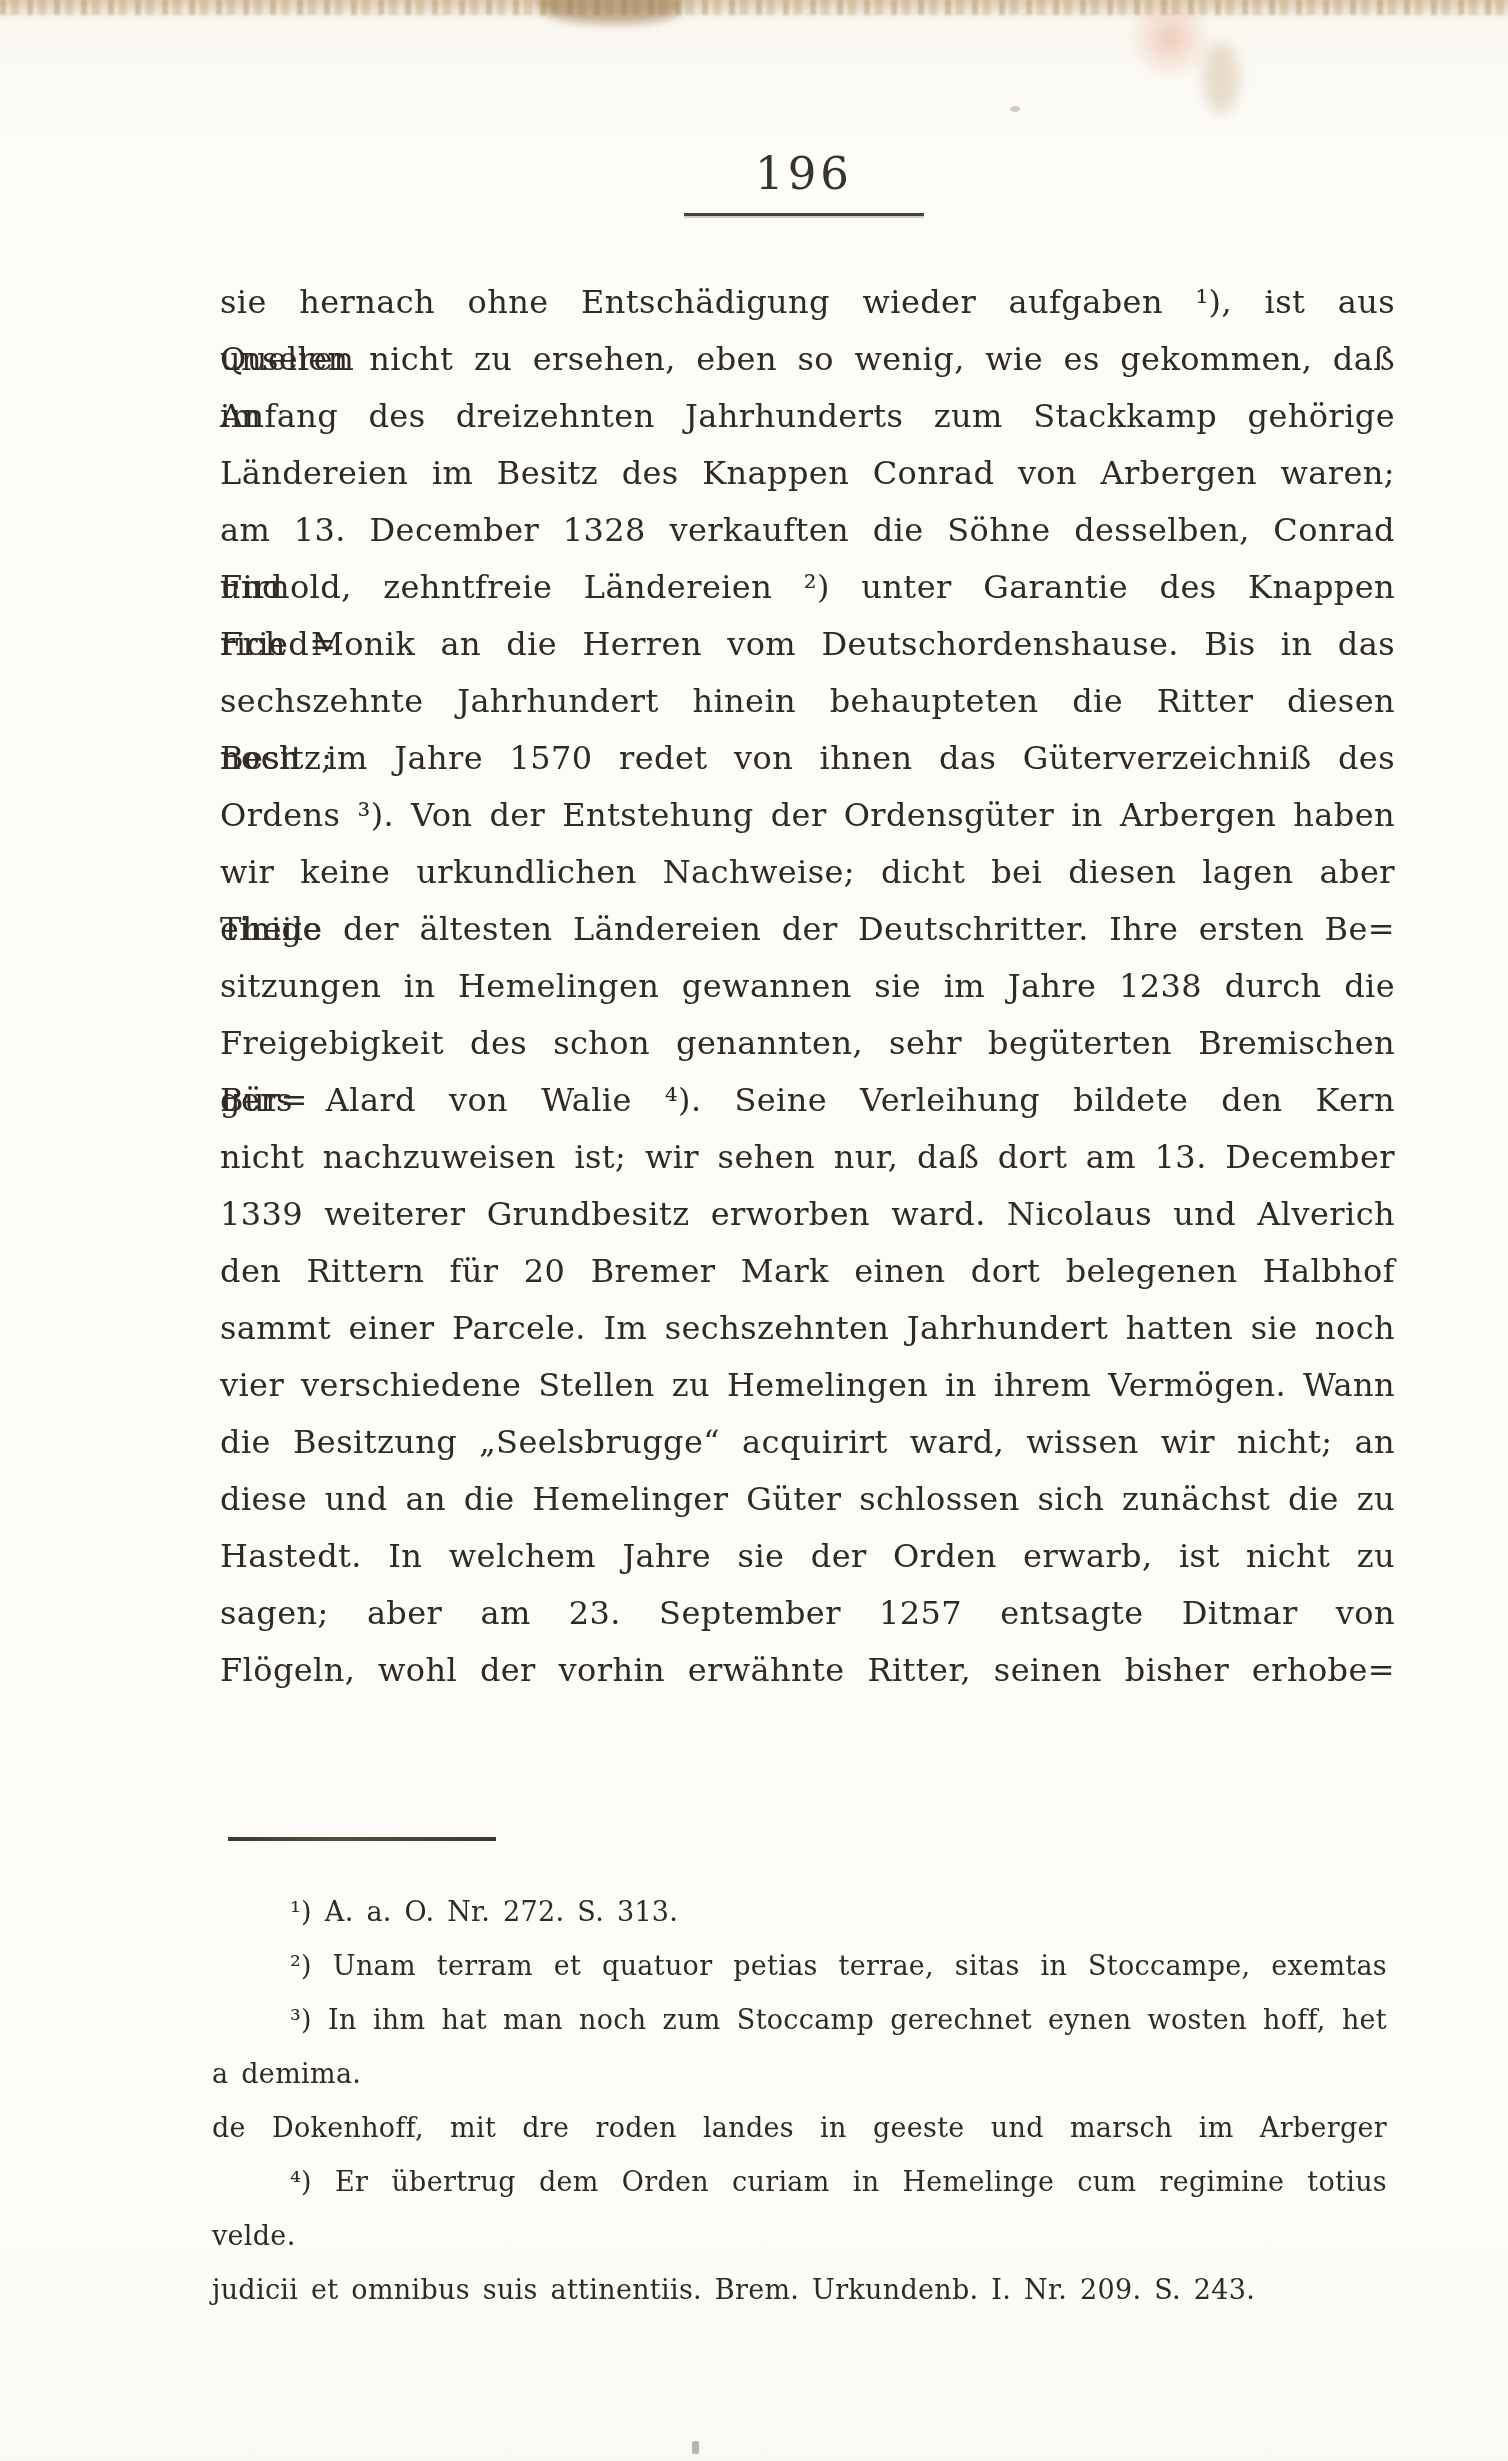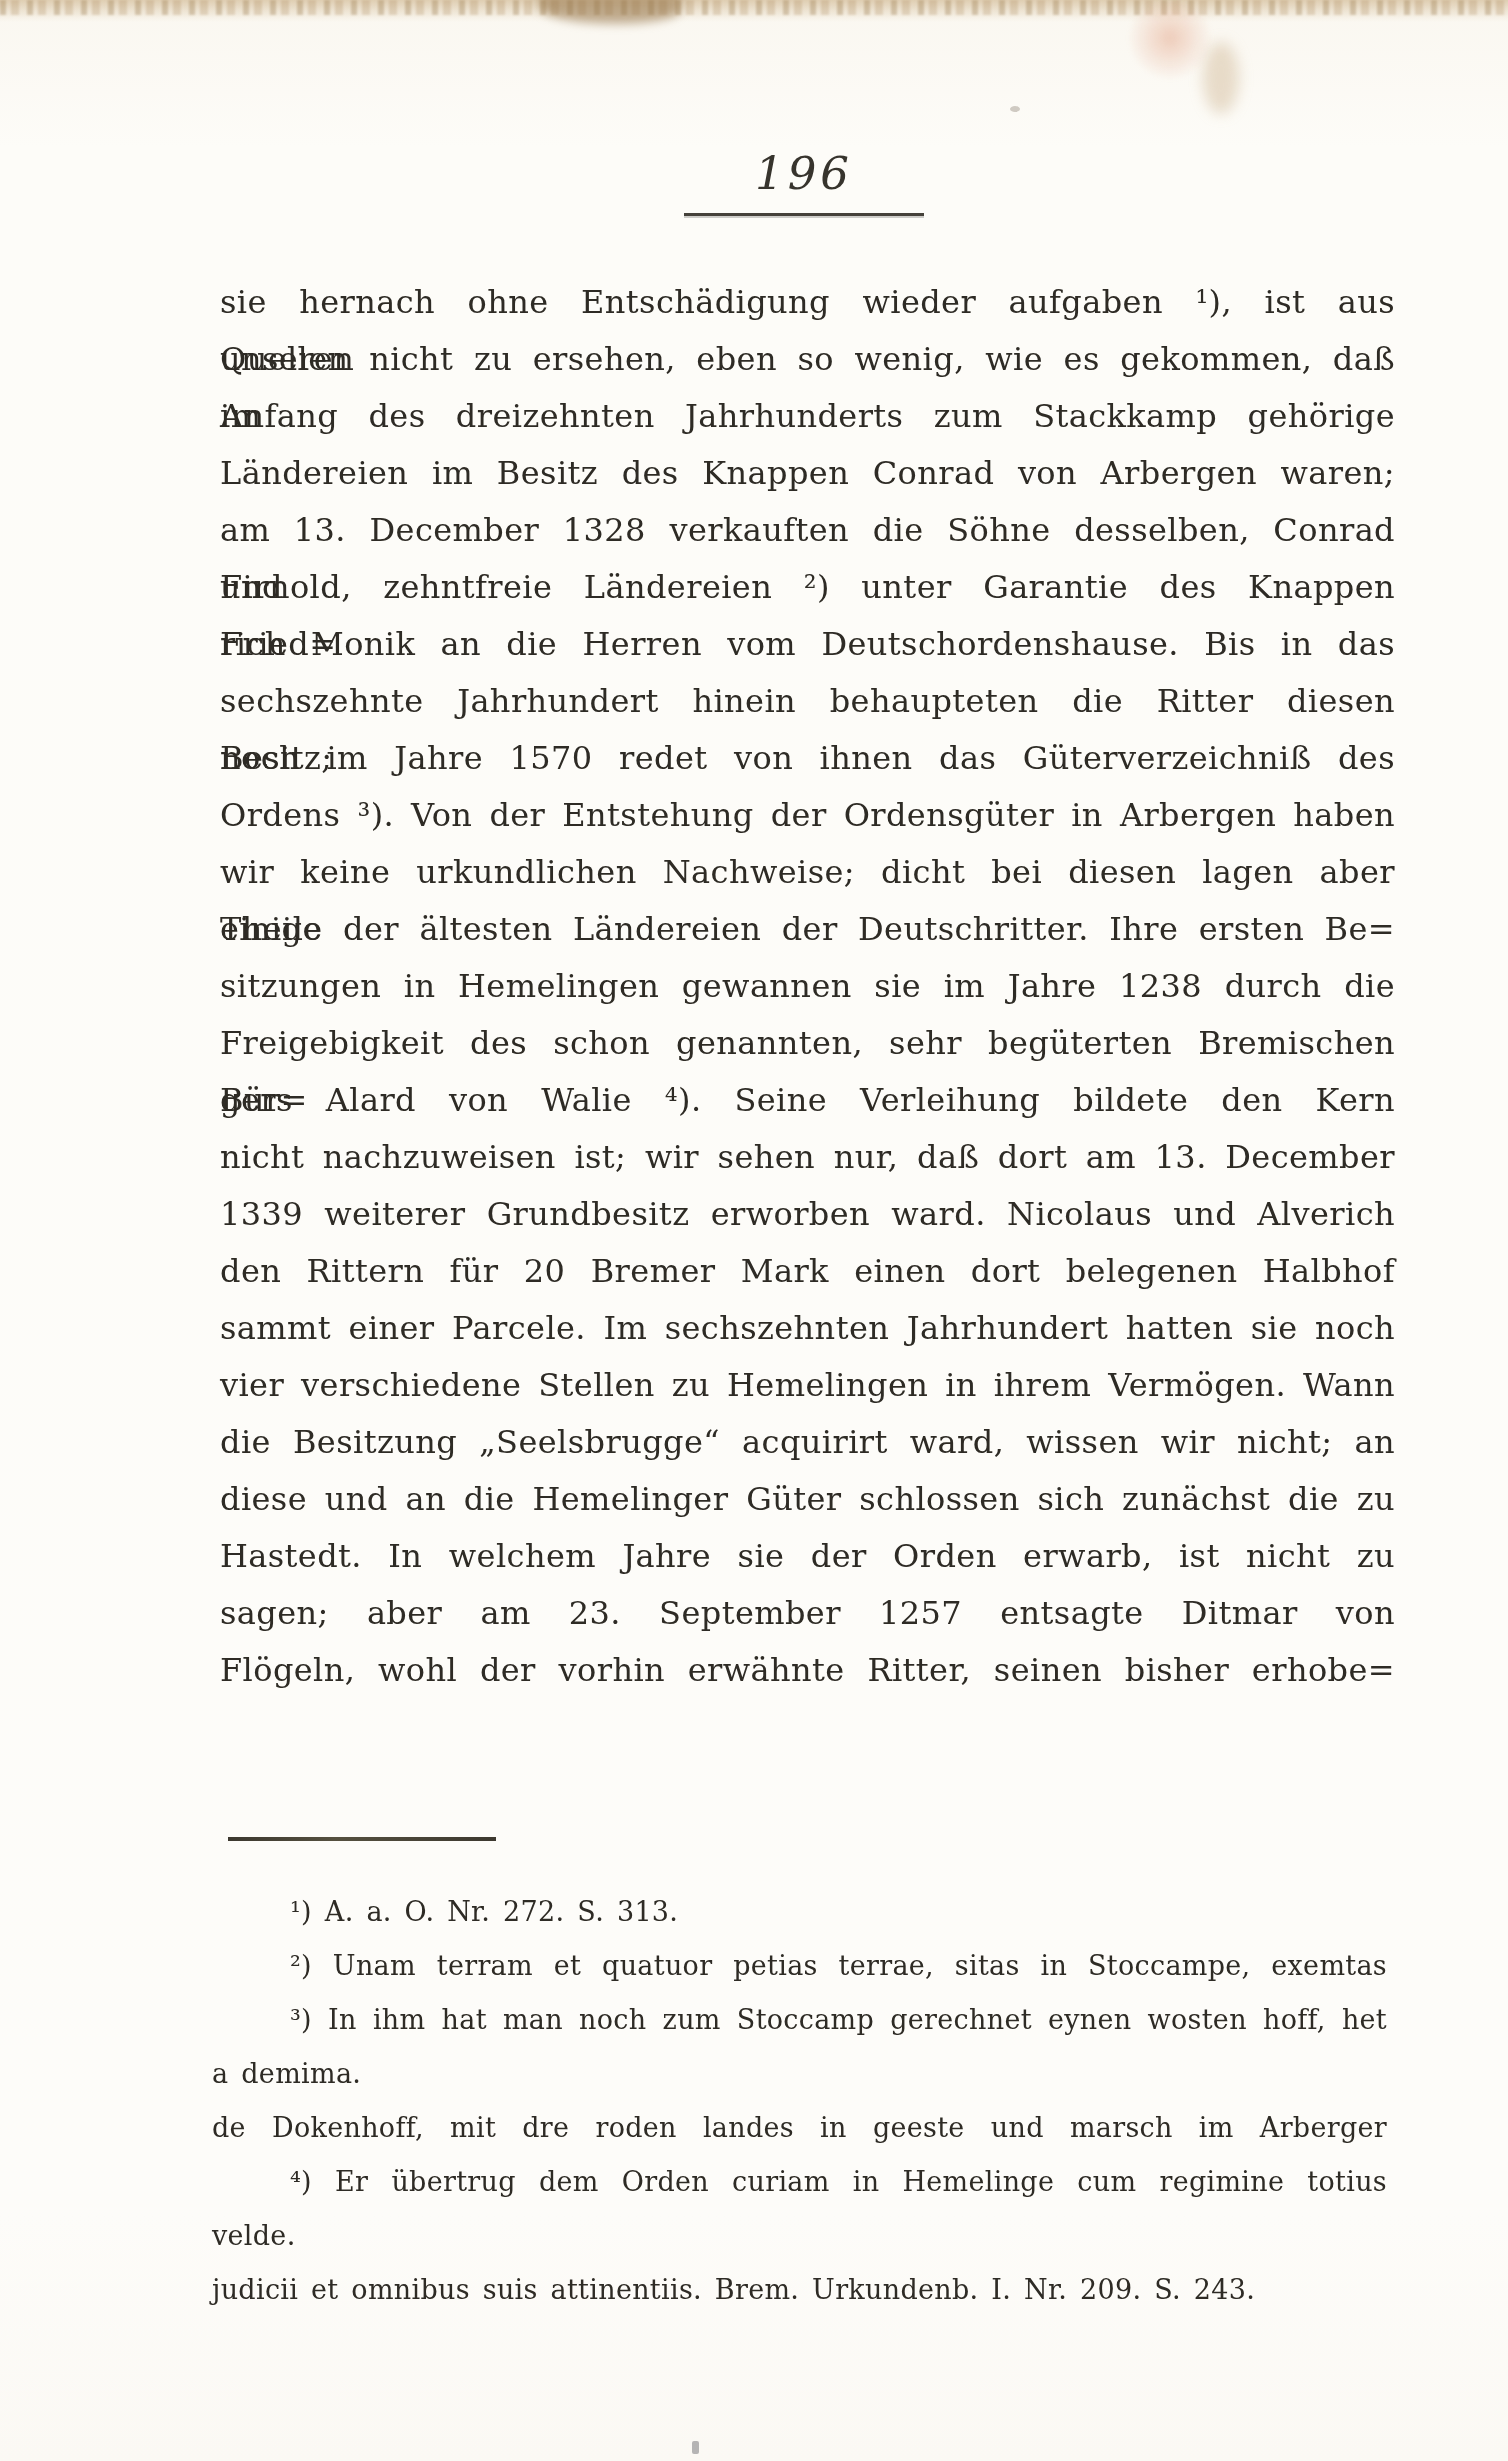--- a/index.html
+++ b/index.html
@@ -29,21 +29,21 @@
   .patch-b{left:1203px;top:42px;width:36px;height:72px;background:rgba(190,156,110,.32);border-radius:50%;filter:blur(7px);}
   .pink-smudge{
     position:absolute;left:1128px;top:2px;width:84px;height:80px;
     background:radial-gradient(circle at 50% 45%,rgba(222,146,112,.42),rgba(222,146,112,0) 70%);
     filter:blur(2px);
   }
   .speck-a{position:absolute;left:692px;top:2441px;width:7px;height:13px;background:rgba(112,112,116,.5);border-radius:2px;}
   .speck-b{position:absolute;left:1010px;top:106px;width:10px;height:6px;background:rgba(140,130,118,.4);border-radius:50%;}
 
   
-  .pagenum-wrap{position:absolute;left:665px;top:148px;width:278px;text-align:center;font-style:italic;}
+  .pagenum-wrap{position:absolute;left:665px;top:148px;width:278px;text-align:center;}
   .pagenum{font-size:45px;line-height:52px;letter-spacing:4px;color:#37342d;}
   .pagenum-rule{margin:13px auto 0 auto;width:240px;height:3px;background:#45413a;box-shadow:0 2px 0 rgba(69,65,58,.25);}
 
   
   .body-text{position:absolute;left:220px;top:274px;width:1175px;}
   .body-text .line{
     height:57px;line-height:57px;font-size:32px;
     text-align:justify;text-align-last:justify;
     white-space:normal;letter-spacing:.4px;word-spacing:6px;
   }

